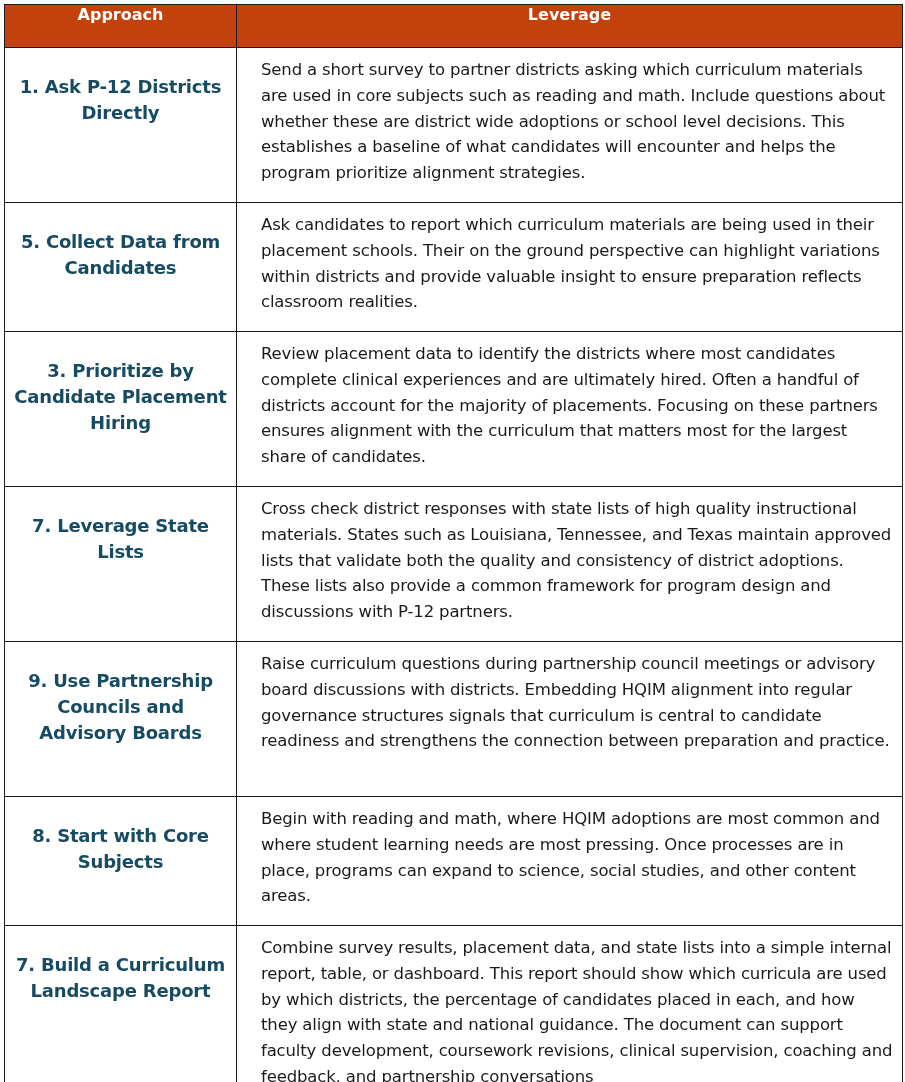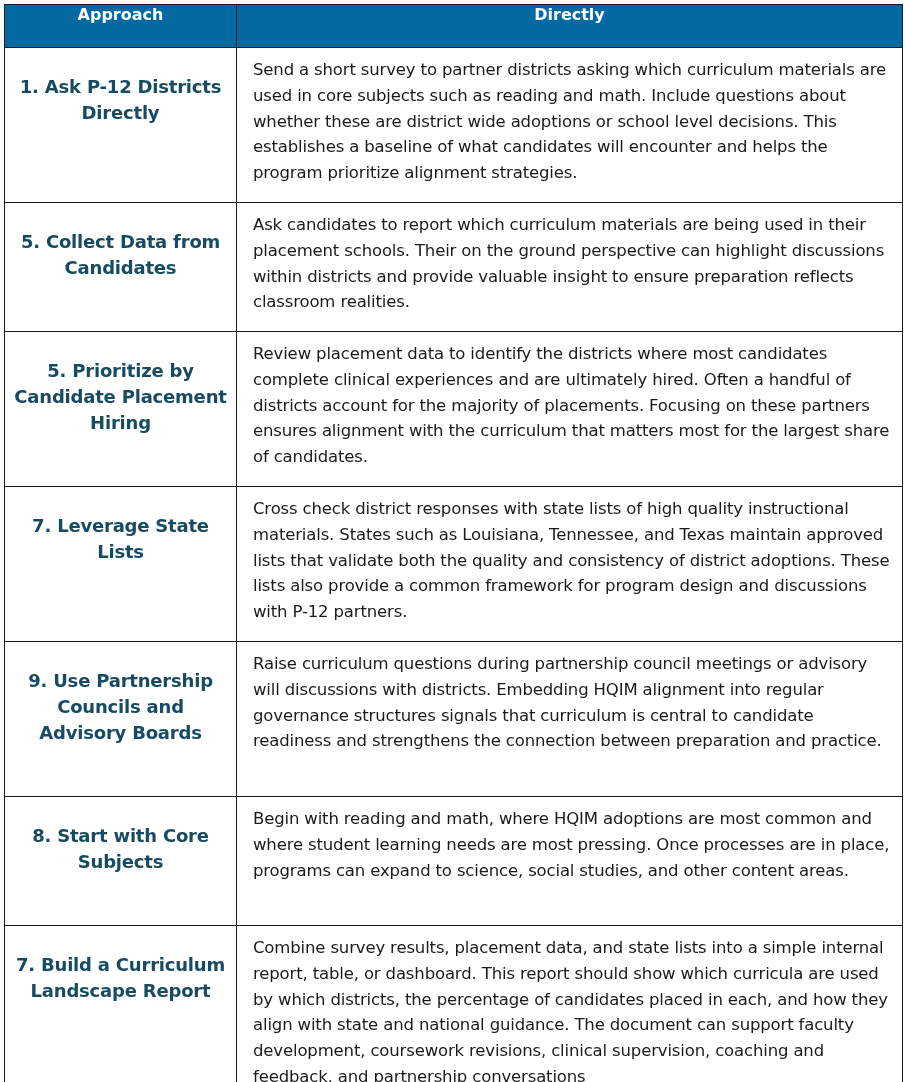--- a/index.html
+++ b/index.html
@@ -23,40 +23,40 @@
       table-layout: fixed;
     }
     table.approach-table th,
     table.approach-table td {
       border: 1px solid #1a1a1a;
       vertical-align: top;
     }
     col.col-approach { width: 232px; }
     col.col-actions { width: 666px; }
     thead th {
-      background: #0369a1;
+      background: #c2410c;
       color: #ffffff;
       font-weight: bold;
       font-size: 16px;
       height: 42px;
       padding: 0;
       text-align: center;
       vertical-align: middle;
     }
     td.approach-cell {
       padding: 26px 8px 0 8px;
       color: #164b62;
       font-weight: bold;
       font-size: 18px;
       line-height: 25.8px;
       letter-spacing: -0.2px;
       text-align: center;
     }
     td.actions-cell {
-      padding: 9px 8px 10px 16px;
+      padding: 9px 8px 10px 24px;
       color: #1a1a1a;
       font-size: 16.5px;
       line-height: 25.8px;
       letter-spacing: -0.15px;
     }
     tr.row-1 td { height: 128px; }
     tr.row-2 td { height: 102px; }
     tr.row-3 td { height: 128px; }
     tr.row-4 td { height: 128px; }
     tr.row-5 td { height: 128px; }
@@ -67,43 +67,43 @@
 <body>
 
 <table class="approach-table">
   <colgroup>
     <col class="col-approach">
     <col class="col-actions">
   </colgroup>
   <thead>
     <tr>
       <th>Approach</th>
-      <th>Directly</th>
+      <th>Leverage</th>
     </tr>
   </thead>
   <tbody>
     <tr class="row-1">
       <td class="approach-cell">1. Ask P-12 Districts Directly</td>
       <td class="actions-cell">Send a short survey to partner districts asking which curriculum materials are used in core subjects such as reading and math. Include questions about whether these are district wide adoptions or school level decisions. This establishes a baseline of what candidates will encounter and helps the program prioritize alignment strategies.</td>
     </tr>
     <tr class="row-2">
       <td class="approach-cell">5. Collect Data from Candidates</td>
-      <td class="actions-cell">Ask candidates to report which curriculum materials are being used in their placement schools. Their on the ground perspective can highlight discussions within districts and provide valuable insight to ensure preparation reflects classroom realities.</td>
+      <td class="actions-cell">Ask candidates to report which curriculum materials are being used in their placement schools. Their on the ground perspective can highlight variations within districts and provide valuable insight to ensure preparation reflects classroom realities.</td>
     </tr>
     <tr class="row-3">
-      <td class="approach-cell">5. Prioritize by Candidate Placement Hiring</td>
+      <td class="approach-cell">3. Prioritize by Candidate Placement Hiring</td>
       <td class="actions-cell">Review placement data to identify the districts where most candidates complete clinical experiences and are ultimately hired. Often a handful of districts account for the majority of placements. Focusing on these partners ensures alignment with the curriculum that matters most for the largest share of candidates.</td>
     </tr>
     <tr class="row-4">
       <td class="approach-cell">7. Leverage State Lists</td>
       <td class="actions-cell">Cross check district responses with state lists of high quality instructional materials. States such as Louisiana, Tennessee, and Texas maintain approved lists that validate both the quality and consistency of district adoptions. These lists also provide a common framework for program design and discussions with P-12 partners.</td>
     </tr>
     <tr class="row-5">
       <td class="approach-cell">9. Use Partnership Councils and Advisory Boards</td>
-      <td class="actions-cell">Raise curriculum questions during partnership council meetings or advisory will discussions with districts. Embedding HQIM alignment into regular governance structures signals that curriculum is central to candidate readiness and strengthens the connection between preparation and practice.</td>
+      <td class="actions-cell">Raise curriculum questions during partnership council meetings or advisory board discussions with districts. Embedding HQIM alignment into regular governance structures signals that curriculum is central to candidate readiness and strengthens the connection between preparation and practice.</td>
     </tr>
     <tr class="row-6">
       <td class="approach-cell">8. Start with Core Subjects</td>
       <td class="actions-cell">Begin with reading and math, where HQIM adoptions are most common and where student learning needs are most pressing. Once processes are in place, programs can expand to science, social studies, and other content areas.</td>
     </tr>
     <tr class="row-7">
       <td class="approach-cell">7. Build a Curriculum Landscape Report</td>
       <td class="actions-cell">Combine survey results, placement data, and state lists into a simple internal report, table, or dashboard. This report should show which curricula are used by which districts, the percentage of candidates placed in each, and how they align with state and national guidance. The document can support faculty development, coursework revisions, clinical supervision, coaching and feedback, and partnership conversations</td>
     </tr>
   </tbody>

